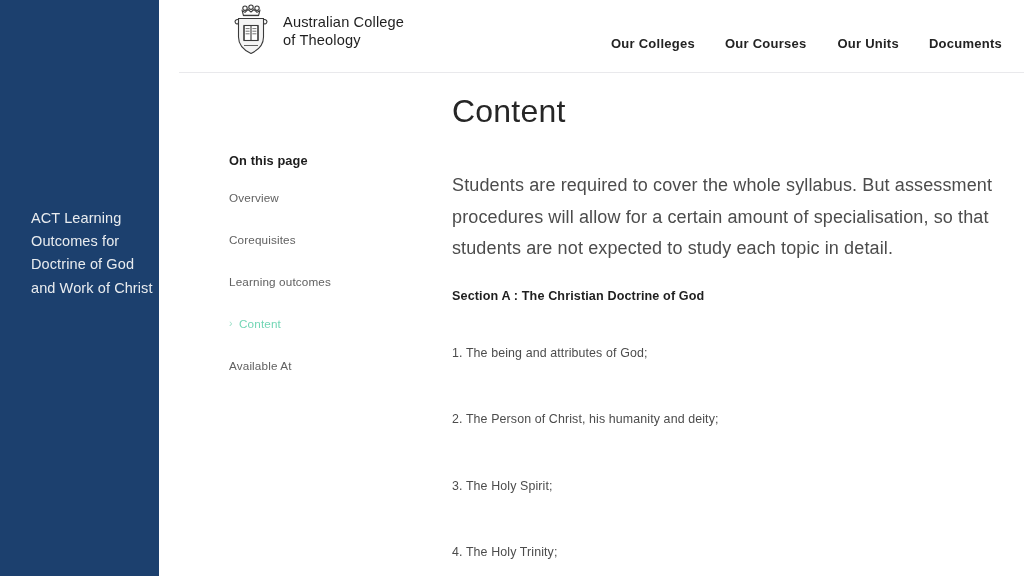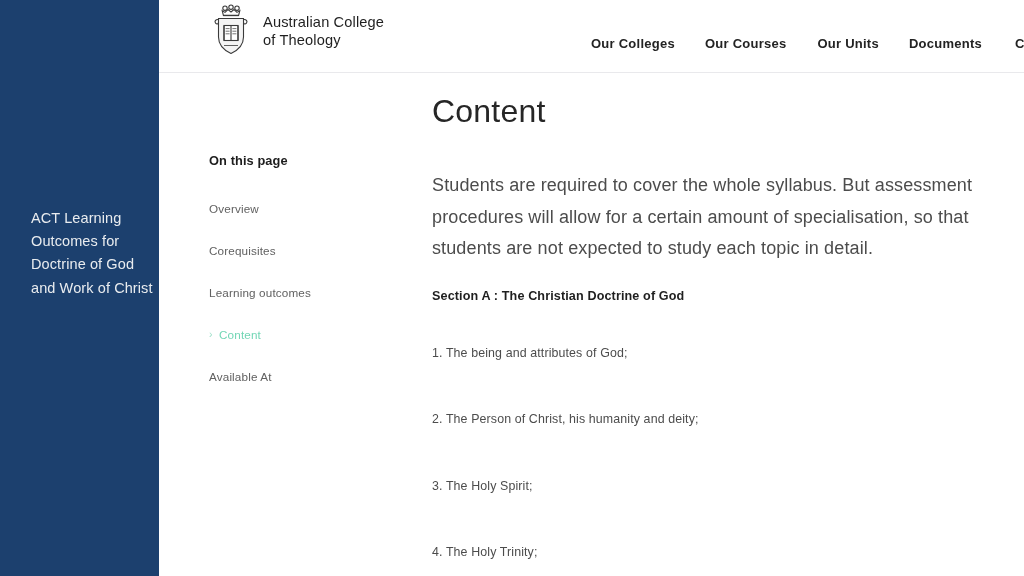--- a/index.html
+++ b/index.html
@@ -46,20 +46,21 @@
     font-weight: 400;
     letter-spacing: .1px;
   }
 
   
   .page {
     flex: 1 1 auto;
     position: relative;
     height: 576px;
     background: #ffffff;
+    padding-left: 20px;
   }
 
   
   .site-header {
     position: relative;
     height: 73px;
     border-bottom: 1px solid #e9e9ec;
     display: flex;
     align-items: center;
   }
@@ -127,21 +128,21 @@
     left: 50px;
     top: 80px;
     width: 190px;
   }
 
   .toc-heading {
     font-size: 12.8px;
     font-weight: 700;
     color: #1d1d1d;
     letter-spacing: .1px;
-    margin-bottom: 34px;
+    margin-bottom: 23px;
   }
 
   .toc-item {
     display: block;
     position: relative;
     font-size: 11.7px;
     color: #616161;
     letter-spacing: .15px;
     margin-bottom: 29px;
     text-decoration: none;

